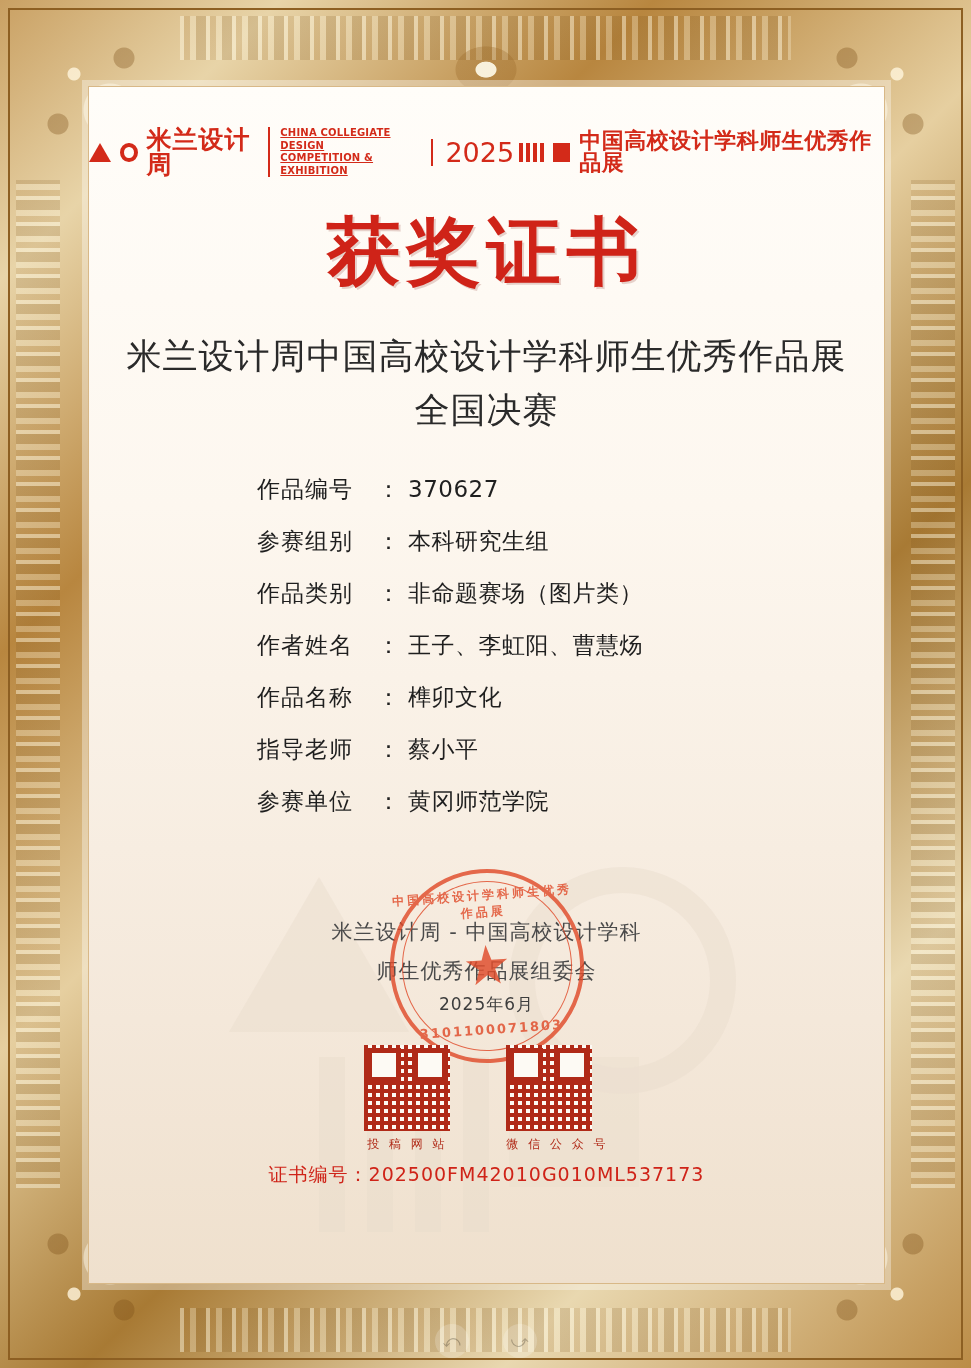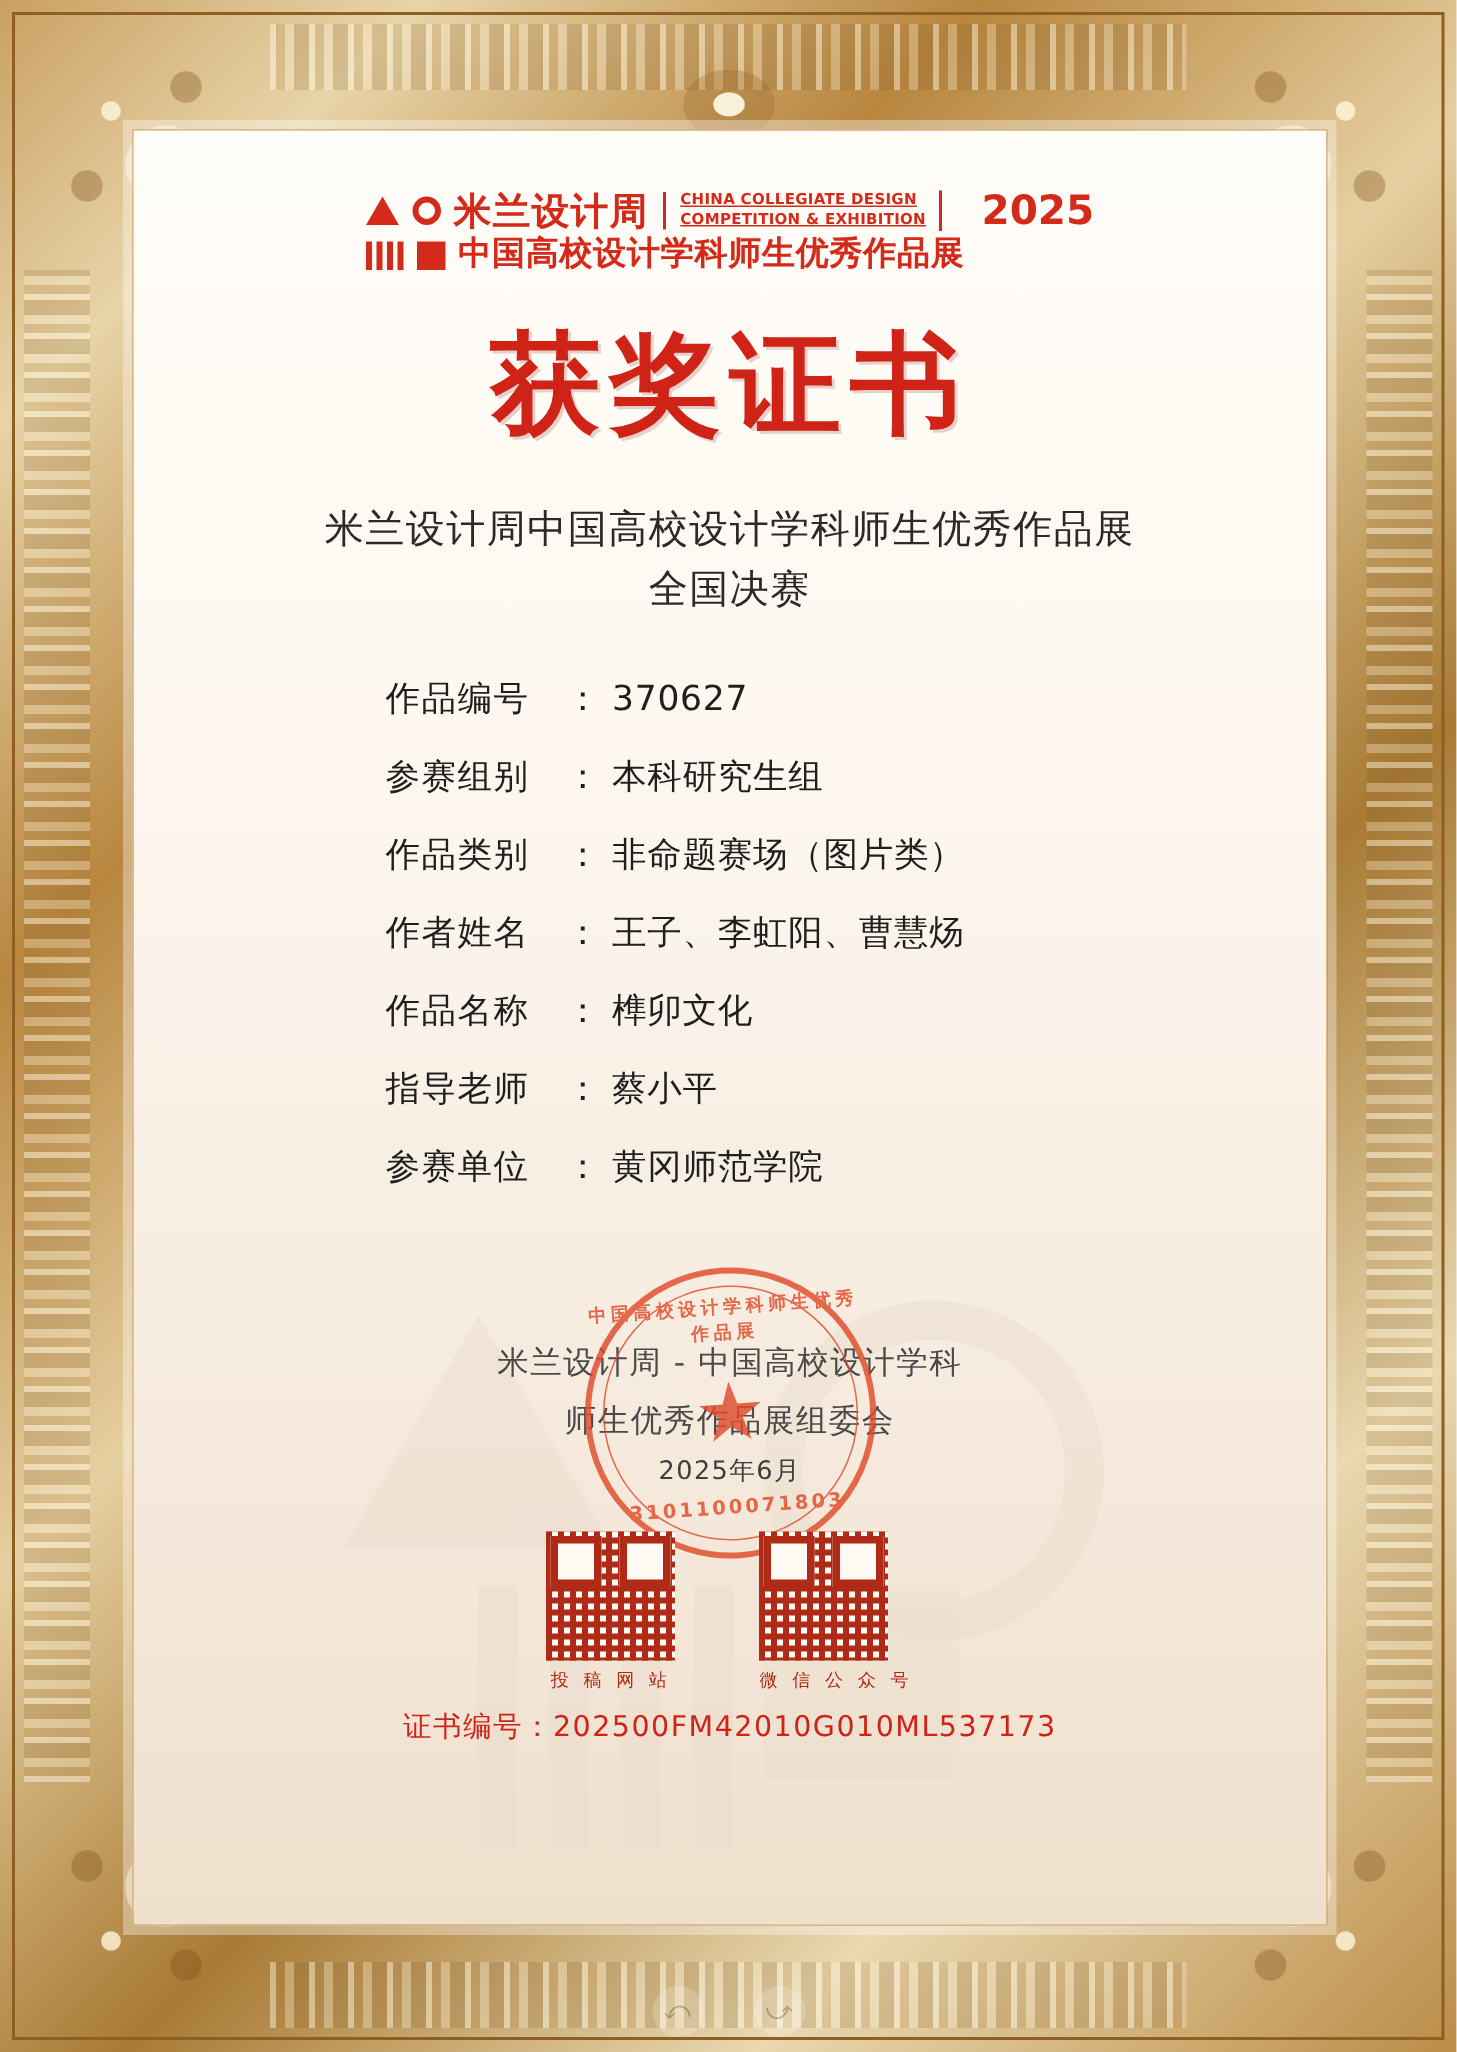--- a/index.html
+++ b/index.html
@@ -82,42 +82,42 @@
     border:26px solid rgba(231,219,203,.85);border-radius:50%;
   }
   .wm-bars{position:absolute;left:110px;top:330px;display:flex;gap:22px;}
   .wm-bars i{display:block;width:26px;height:175px;background:rgba(231,219,203,.85);}
   .wm-sq{position:absolute;left:300px;top:330px;width:130px;height:130px;background:rgba(231,219,203,.7);}
 
   .content{position:relative;z-index:2;}
 
   
   .logo-row{display:flex;justify-content:center;align-items:center;margin-top:40px;}
-  .logo-block{display:flex;flex-direction:column;gap:5px;}
+  .logo-block{display:flex;flex-direction:row;gap:5px;align-items:center;}
   .logo-line{display:flex;align-items:center;gap:9px;}
   .mk-tri{width:0;height:0;border-left:11px solid transparent;border-right:11px solid transparent;border-bottom:19px solid #d32a19;}
   .mk-circ{width:19px;height:19px;border:4px solid #d32a19;border-radius:50%;box-sizing:border-box;}
   .logo-cn1{font-size:25px;font-weight:bold;color:#d32a19;letter-spacing:1px;line-height:1;}
   .logo-en{font-size:10px;font-weight:bold;color:#d32a19;line-height:1.25;letter-spacing:.2px;border-left:2px solid #d32a19;padding-left:10px;text-decoration:underline;}
-  .logo-year{font-size:27px;font-weight:bold;color:#d32a19;border-left:2px solid #d32a19;padding-left:26px;line-height:1;}
+  .logo-year{font-size:27px;font-weight:normal;color:#d32a19;border-left:2px solid #d32a19;padding-left:12px;line-height:1;}
   .mk-bars{display:flex;gap:3px;align-items:flex-end;}
   .mk-bars i{display:block;width:4px;height:19px;background:#d32a19;}
   .mk-sq{width:19px;height:19px;background:#d32a19;}
   .logo-cn2{font-size:22px;font-weight:bold;color:#d32a19;letter-spacing:.5px;line-height:1;}
 
   
   .cert-title{
     text-align:center;margin-top:26px;
     font-family:"DejaVu Serif","Liberation Serif",serif;
     font-size:74px;font-weight:bold;color:#cf2318;letter-spacing:6px;
     text-shadow:2px 2px 0 rgba(120,20,10,.18);
   }
   .event-title{
     text-align:center;margin-top:26px;
-    font-size:26px;color:#2a2a2a;letter-spacing:1px;line-height:1.55;font-weight:500;
+    font-size:35px;color:#2a2a2a;letter-spacing:1px;line-height:1.55;font-weight:500;
   }
   .award-level{
     text-align:center;margin-top:30px;
     font-size:52px;font-weight:bold;color:#cf2318;letter-spacing:16px;
     text-indent:16px;
   }
 
   
   .fields{margin:36px 0 0 168px;}
   .field-row{display:flex;align-items:baseline;margin-bottom:21px;font-size:23px;color:#1f1f1f;}

